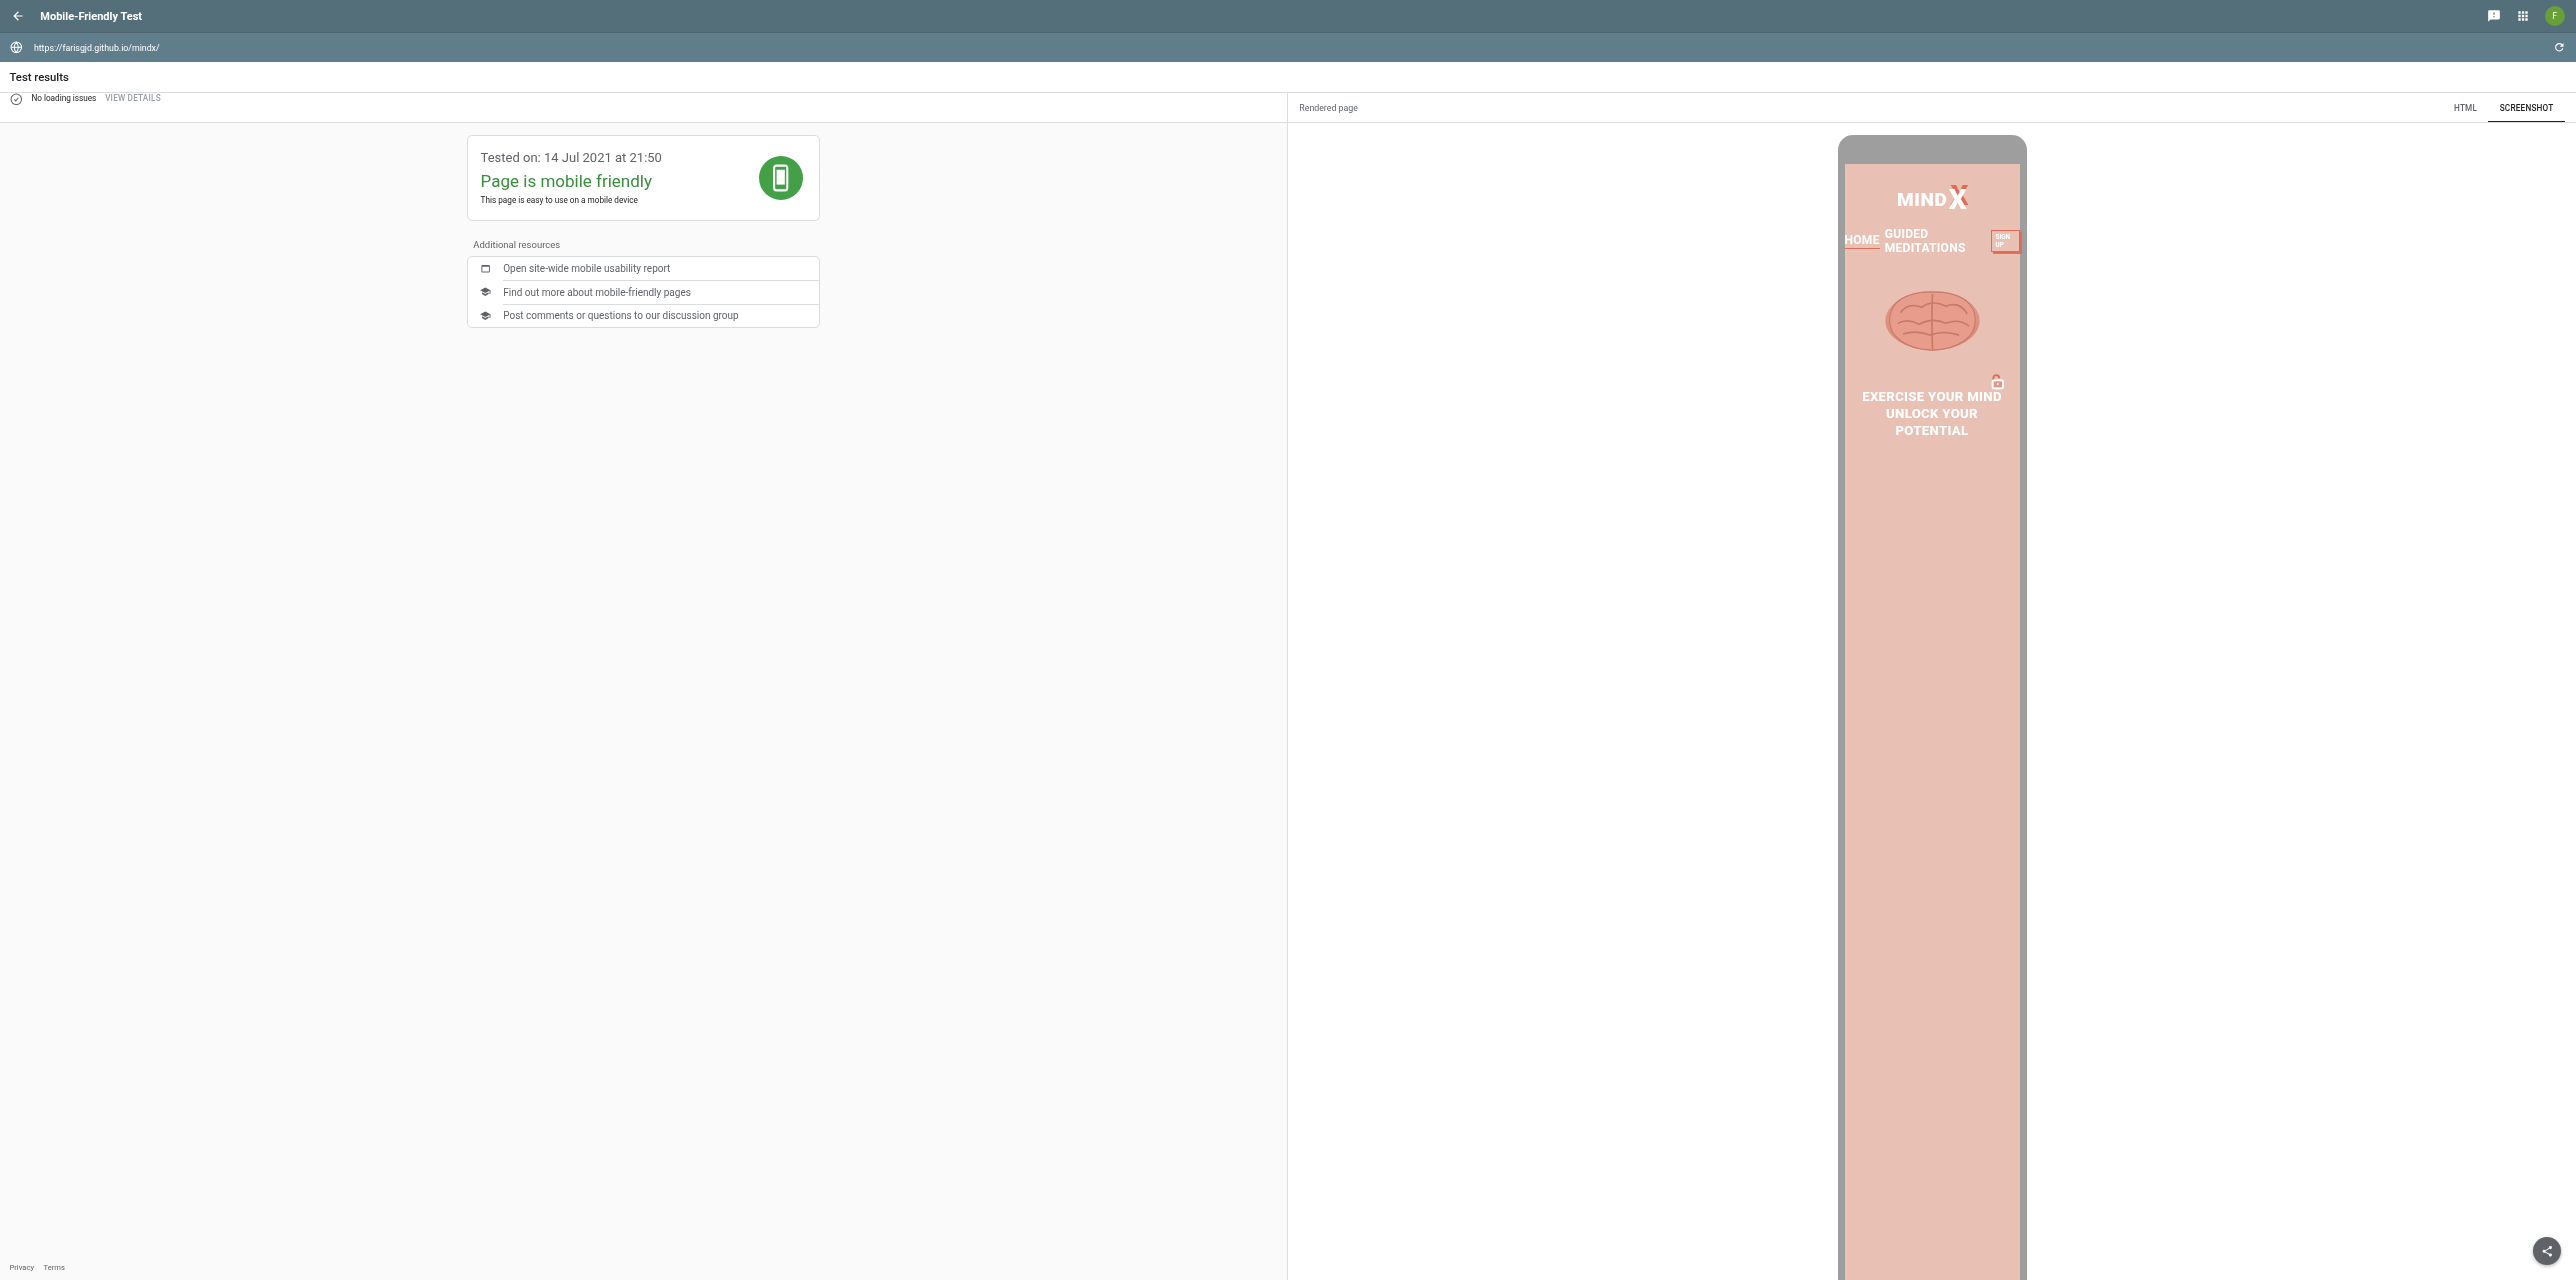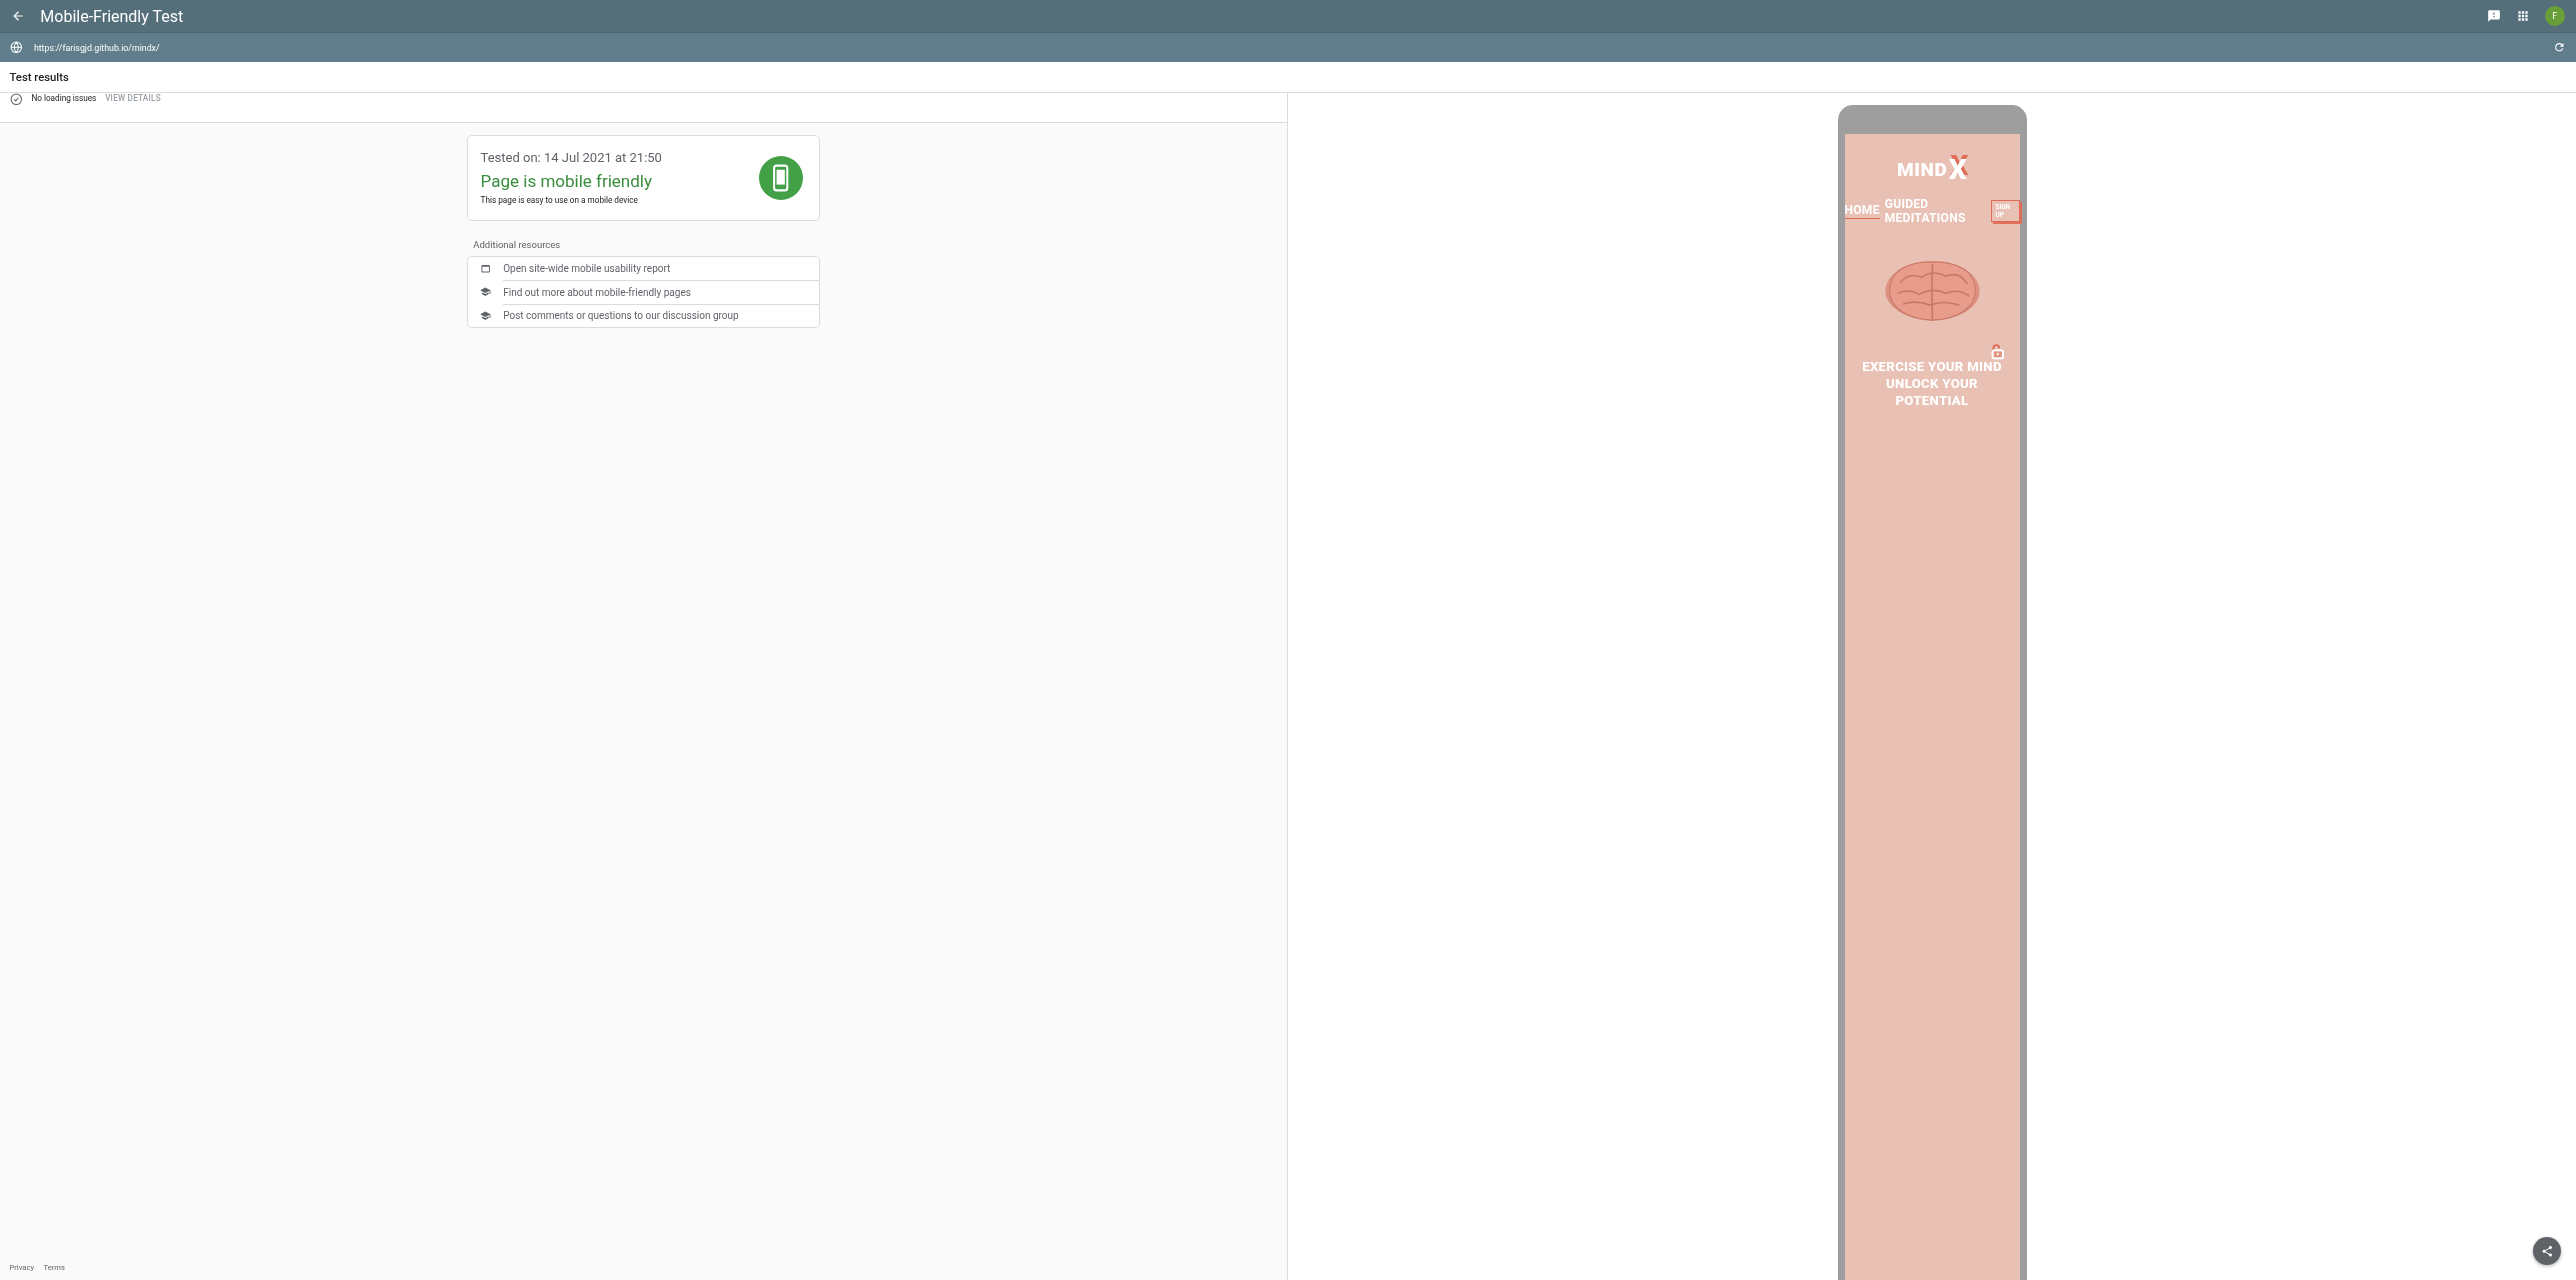--- a/index.html
+++ b/index.html
@@ -17,22 +17,22 @@
       height: 32px;
       padding: 0 11.3px;
     }
     .header .back-btn {
       margin-right: 15px;
       cursor: pointer;
       display: flex;
       align-items: center;
     }
     .header .title {
-      font-size: 16px;
-      font-weight: 400;
+      font-size: 11px;
+      font-weight: 700;
       flex: 1;
     }
     .header .right-icons {
       display: flex;
       align-items: center;
       gap: 15px;
     }
     .avatar {
       width: 20px; height: 20px;
       border-radius: 50%;
@@ -463,20 +463,27 @@
 
       <div style="flex:1"></div>
       <div class="footer">
         <a>Privacy</a>
         <a>Terms</a>
       </div>
     </div>
   </div>
 
   <div class="right">
+    <div class="right-header">
+      <div class="rendered-label">Rendered page</div>
+      <div class="tabs">
+        <div class="tab">HTML</div>
+        <div class="tab active">SCREENSHOT</div>
+      </div>
+    </div>
     <div class="preview-area">
       <div class="device-frame">
         <div class="device-screen">
           <div class="logo-area">
             <span>MIND</span>
             <span class="logo-x-wrap">
               <span class="logo-x-shadow">X</span>
               <span class="logo-x">X</span>
             </span>
           </div>

